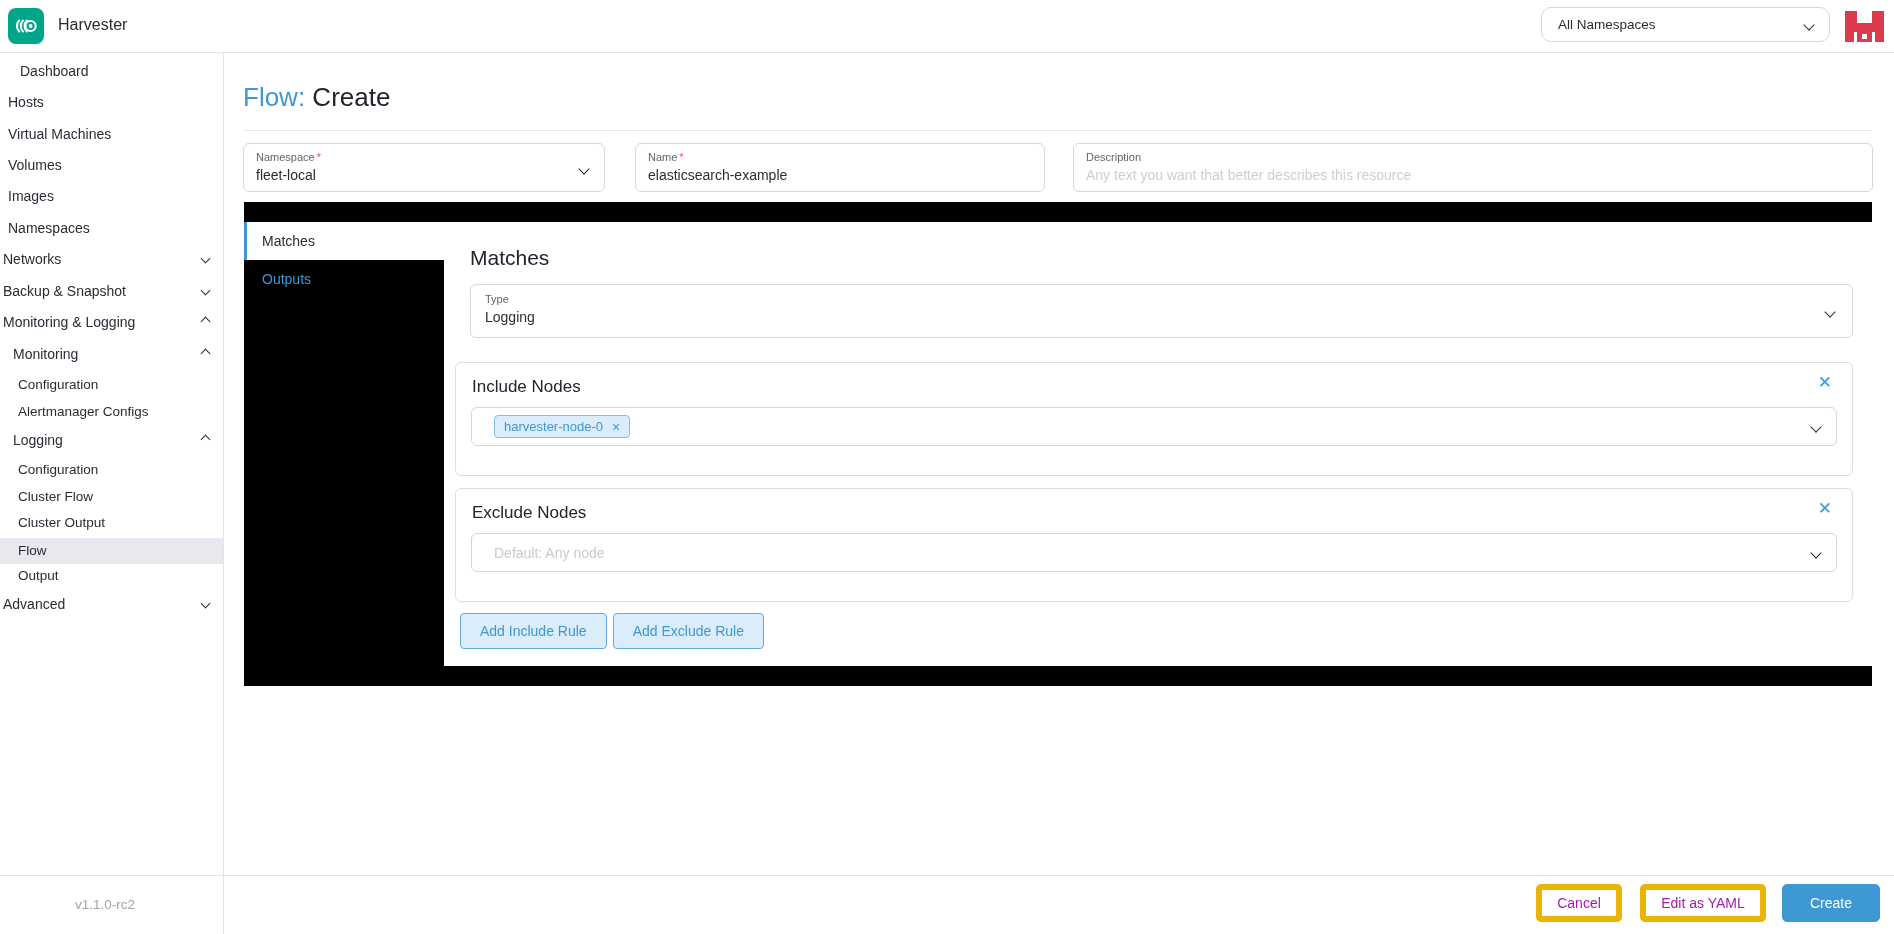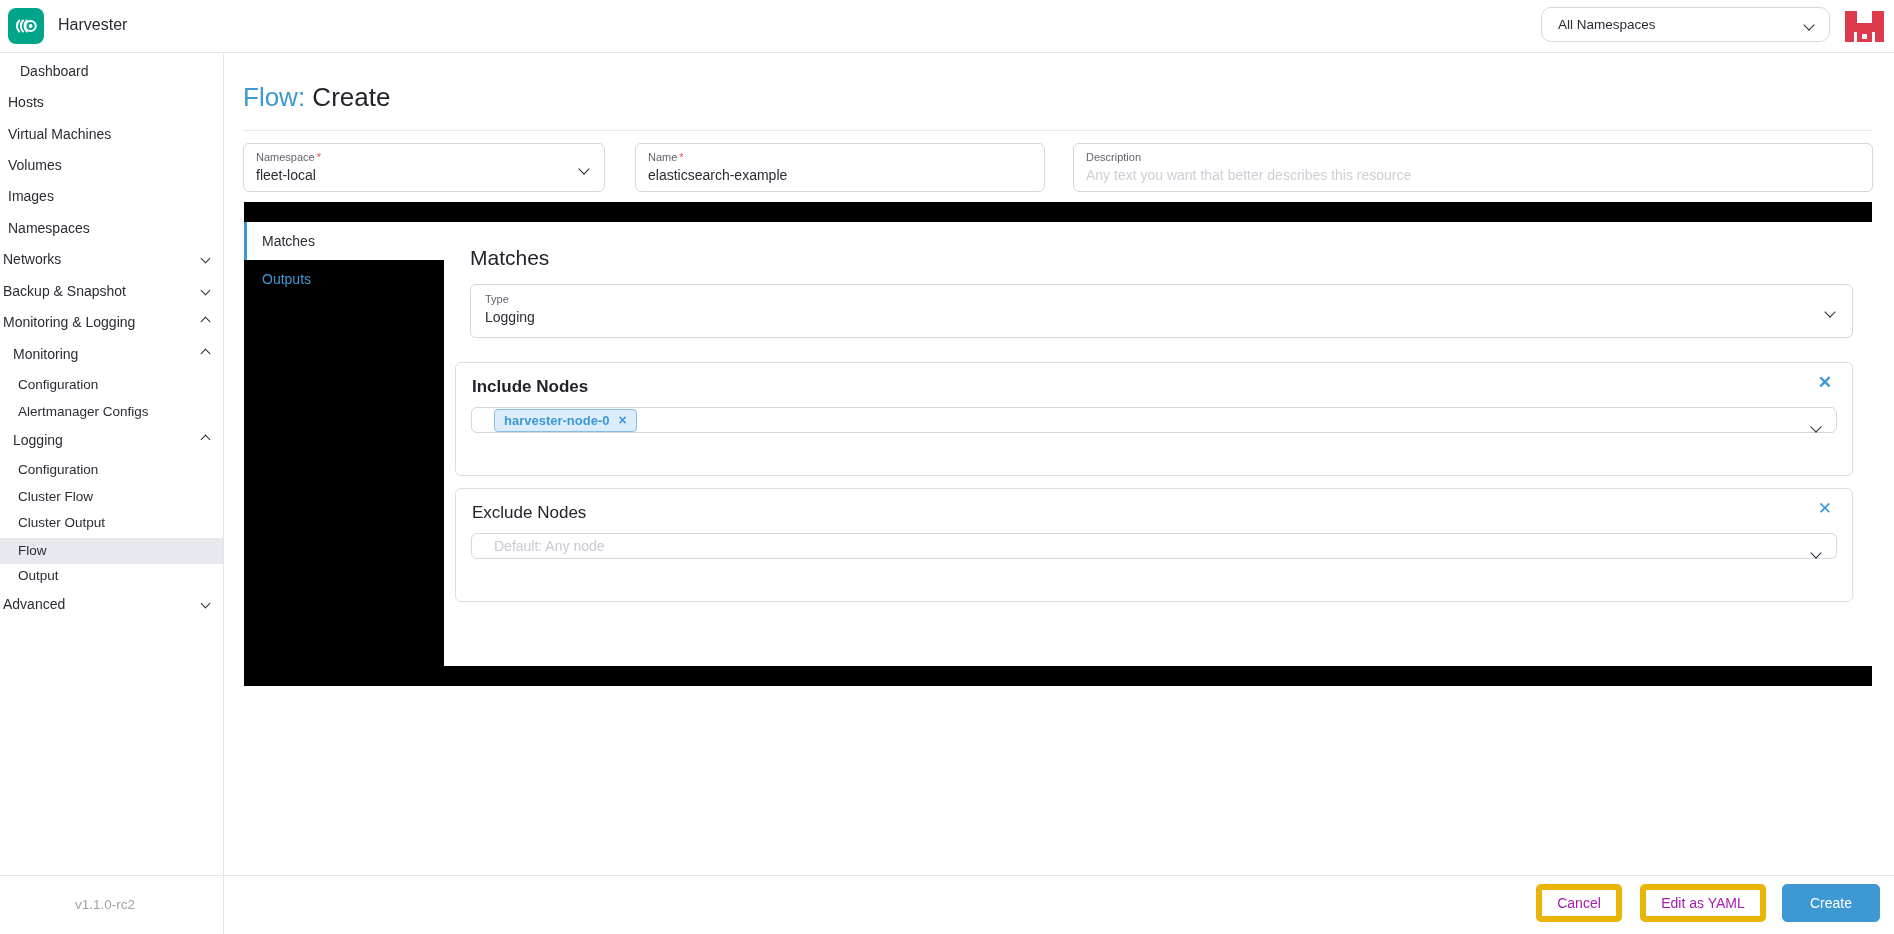--- a/index.html
+++ b/index.html
@@ -60,25 +60,25 @@
   .tab-col { position:absolute; left:0; top:20px; width:200px; }
   .tab-row { height:38px; line-height:38px; padding-left:18px; font-size:14px; color:#3D98D3; cursor:pointer; }
   .tab-row.selected { background:#fff; border-left:3px solid #3D98D3; padding-left:15px; color:#2b2b35; }
   .content-pane { position:absolute; left:200px; top:20px; right:0; bottom:20px; background:#fff; }
   .sec-heading { position:absolute; left:26px; top:24px; font-size:21px; font-weight:400; color:#23232d; }
   .type-select { position:absolute; left:26px; top:62px; width:1383px; height:54px; background:#fff;
                  border:1px solid #D4D6DD; border-radius:6px; padding:8px 14px; cursor:pointer; }
   .type-select .chev { position:absolute; right:18px; top:23px; }
   .rule-card { position:absolute; left:11px; width:1398px; height:114px; background:#fff;
                border:1px solid #DCDEE6; border-radius:6px; padding:14px 16px; }
-  .card-include { top:140px;font-weight:bold; }
+  .card-include { top:140px; }
   .card-exclude { top:266px; }
   .card-title { font-size:17px; color:#23232d; }
   .card-close { position:absolute; right:20px; top:8px; font-size:17px; color:#3D98D3; cursor:pointer; line-height:1.4; }
-  .node-select { position:absolute; left:15px; right:15px; top:44px; height:26px; border:1px solid #D4D6DD;
+  .node-select { position:absolute; left:15px; right:15px; top:44px; height:39px; border:1px solid #D4D6DD;
                  border-radius:6px; display:flex; align-items:center; padding:0 38px 0 22px; cursor:pointer; }
   .node-select .chev { position:absolute; right:16px; top:15px; }
   .tag-pill { display:inline-flex; align-items:center; gap:9px; background:#DBEDFB; border:1px solid #84BEE7;
               border-radius:4px; color:#3D98D3; font-size:13px; padding:3px 9px; height:23px; }
   .tag-x { color:#3D98D3; font-size:14px; cursor:pointer; line-height:1; }
   .select-placeholder { color:#C8C9D1; font-size:14px; }
   .add-btn-row { position:absolute; left:16px; top:391px; display:flex; gap:6px; }
   .add-btn { height:36px; padding:0 19px; background:#DBEDFA; border:1px solid #62ABDD; border-radius:4px;
              color:#3D98D3; font-size:14px; display:flex; align-items:center; cursor:pointer; }
   
@@ -196,20 +196,24 @@
 
       <div class="rule-card card-exclude">
         <div class="card-title">Exclude Nodes</div>
         <div class="card-close">✕</div>
         <div class="node-select">
           <span class="select-placeholder">Default: Any node</span>
           <span class="chev down"></span>
         </div>
       </div>
 
+      <div class="add-btn-row">
+        <div class="add-btn">Add Include Rule</div>
+        <div class="add-btn">Add Exclude Rule</div>
+      </div>
     </div>
   </div>
 
   <div class="footer-divider"></div>
   <div class="foot-link" style="left:13px;">Support</div>
   <div class="foot-version">v1.1.0-rc2</div>
   <div class="foot-link" style="left:157px;">English</div>
   <div class="foot-btn btn-outline btn-cancel">Cancel</div>
   <div class="foot-btn btn-outline btn-yaml">Edit as YAML</div>
   <div class="foot-btn btn-solid btn-create">Create</div>

